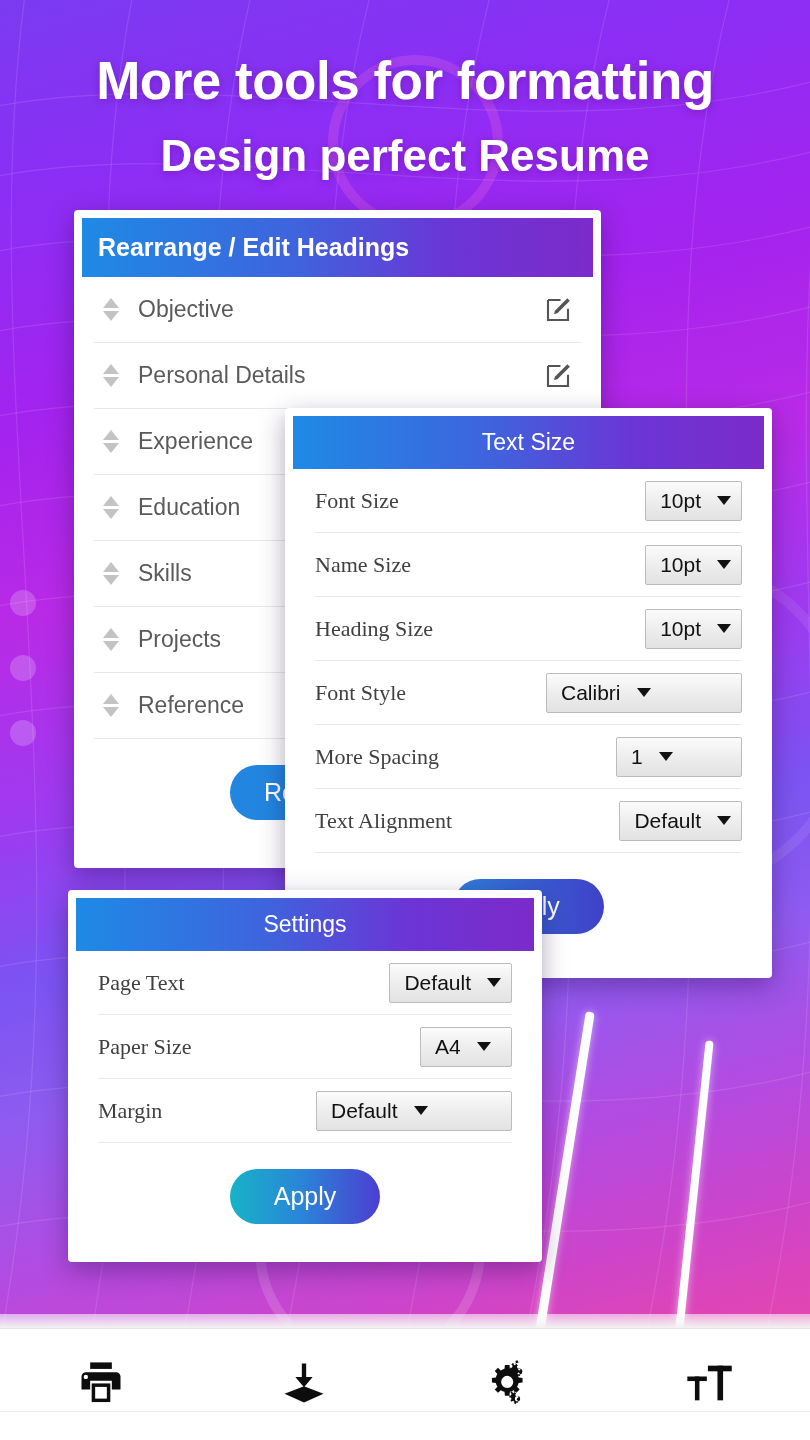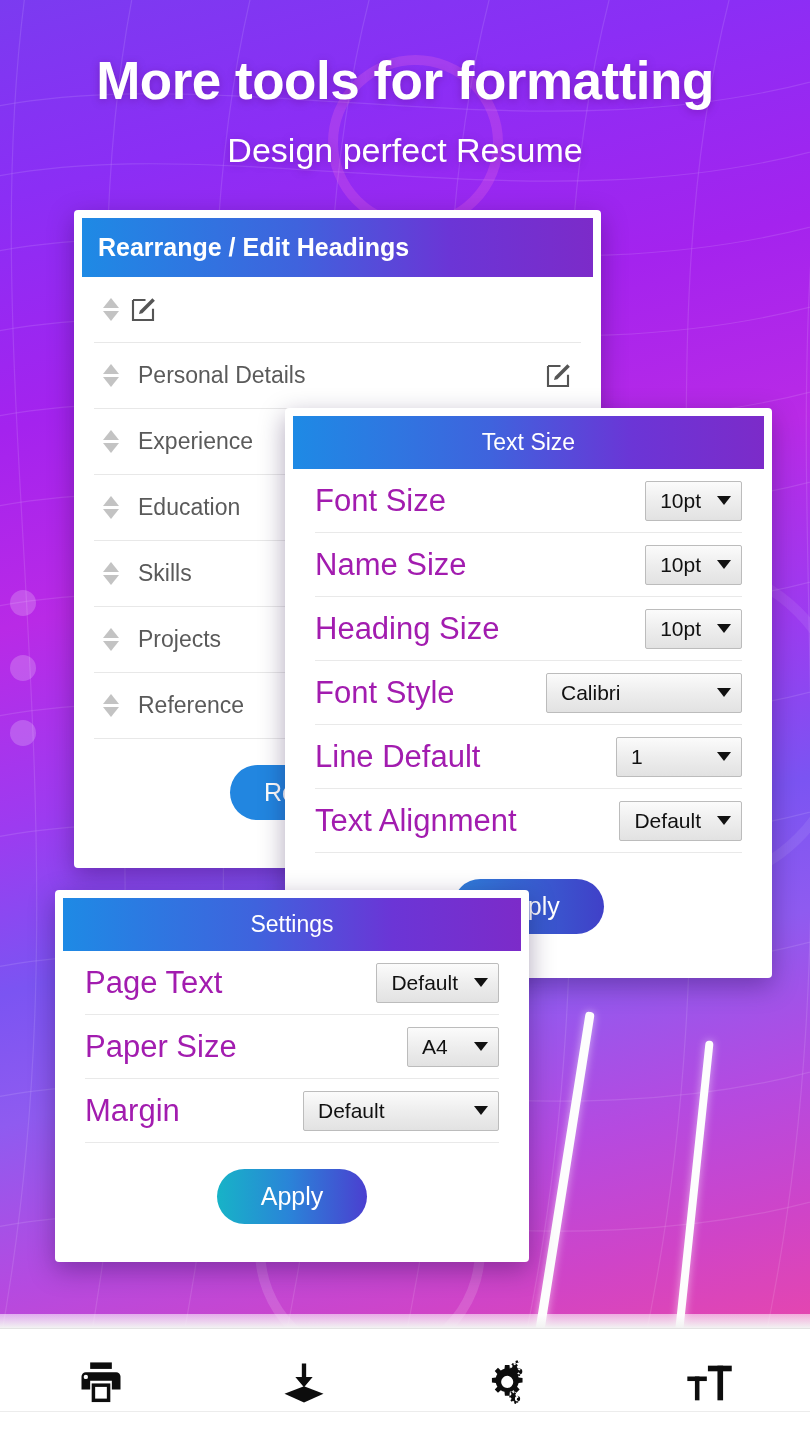--- a/index.html
+++ b/index.html
@@ -40,21 +40,21 @@
     background: rgba(255,255,255,.20); margin-bottom: 39px;
   }
 
   
   .hero { position: absolute; left: 0; right: 0; top: 26px; text-align: center; margin-top: 24px; }
   .hero h1 {
     color: #fff; font-size: 53px; font-weight: bold; letter-spacing: -.5px;
     text-shadow: 0 2px 8px rgba(80,0,110,.35);
   }
   .hero h2 {
-    color: #fff; font-size: 34px; font-weight: normal; margin-top: 20px;
+    color: #fff; font-size: 44px; font-weight: bold; margin-top: 20px;
     text-shadow: 0 2px 8px rgba(80,0,110,.35);
   }
 
   
   .card {
     position: absolute; background: #fff; border-radius: 4px;
     box-shadow: 0 8px 26px rgba(30,0,60,.35);
     padding: 8px;
   }
   .card-header {
@@ -83,31 +83,31 @@
   .edit-ico svg { width: 100%; height: 100%; }
   .btn-res {
     position: absolute; left: 230px; top: 765px;
     background: #2286e0; color: #fff; font-size: 25px;
     border: none; border-radius: 30px; padding: 13px 34px;
     white-space: nowrap; overflow: hidden;
   }
 
   
   #card-textsize { left: 285px; top: 408px; width: 487px; height: 570px; }
-  #card-settings { left: 55px; top: 890px; width: 474px; height: 372px; }
+  #card-settings { left: 68px; top: 890px; width: 474px; height: 372px; }
 
   .rows { padding: 0 22px; }
   .row {
     display: flex; align-items: center; justify-content: space-between;
     height: 64px; border-bottom: 1px solid #e9e9e9;
   }
   .row:last-child { border-bottom: 1px solid #e9e9e9; gap: 28px; }
-  .row-label { font-size: 31px; color: #a21caf; }
+  .row-label { font-size: 22px; color: #404040; font-family: Liberation Serif, serif; }
   .dd {
-    display: inline-flex; align-items: center; justify-content: space-between;
+    display: inline-flex; align-items: center; 
     background: linear-gradient(180deg,#fbfbfb 0%, #ededed 52%, #e2e2e2 100%);
     border: 1px solid #bcbcbc; border-radius: 2px;
     padding: 7px 10px 7px 14px; min-width: 92px;
     font-size: 21px; color: #111;
   }
   .dd .cap { margin-right: 16px; }
   .caret {
     width: 0; height: 0; border-left: 7px solid transparent;
     border-right: 7px solid transparent; border-top: 9px solid #111;
   }
@@ -184,20 +184,21 @@
   </div>
 
   <div class="card" id="card-rearrange">
     <div class="card-header hdr-left">Rearrange / Edit Headings</div>
     <div class="hd-list" id="heading-list">
         <div class="hd-row">
           <span class="sort-ico">
             <span class="tri-up"></span>
             <span class="tri-dn"></span>
           </span>
+          <span class="hd-label">Objective</span>
           <span class="edit-ico"><svg viewBox="0 0 24 24" fill="none" stroke="#555" stroke-width="1.7">
               <path d="M4 4h10M4 4v16h16V11"></path>
               <path d="M19.5 2.5 21.5 4.5 11.5 14.5 8.8 15.2 9.5 12.5z" fill="#555" stroke="none"></path>
             </svg></span>
         </div>
         <div class="hd-row">
           <span class="sort-ico">
             <span class="tri-up"></span>
             <span class="tri-dn"></span>
           </span>
@@ -291,21 +292,21 @@
           </span>
         </div>
         <div class="row">
           <span class="row-label">Font Style</span>
           <span class="dd dd-wide">
             <span class="cap">Calibri</span>
             <span class="caret"></span>
           </span>
         </div>
         <div class="row">
-          <span class="row-label">Line Default</span>
+          <span class="row-label">More Spacing</span>
           <span class="dd dd-mid">
             <span class="cap">1</span>
             <span class="caret"></span>
           </span>
         </div>
         <div class="row">
           <span class="row-label">Text Alignment</span>
           <span class="dd ">
             <span class="cap">Default</span>
             <span class="caret"></span>

